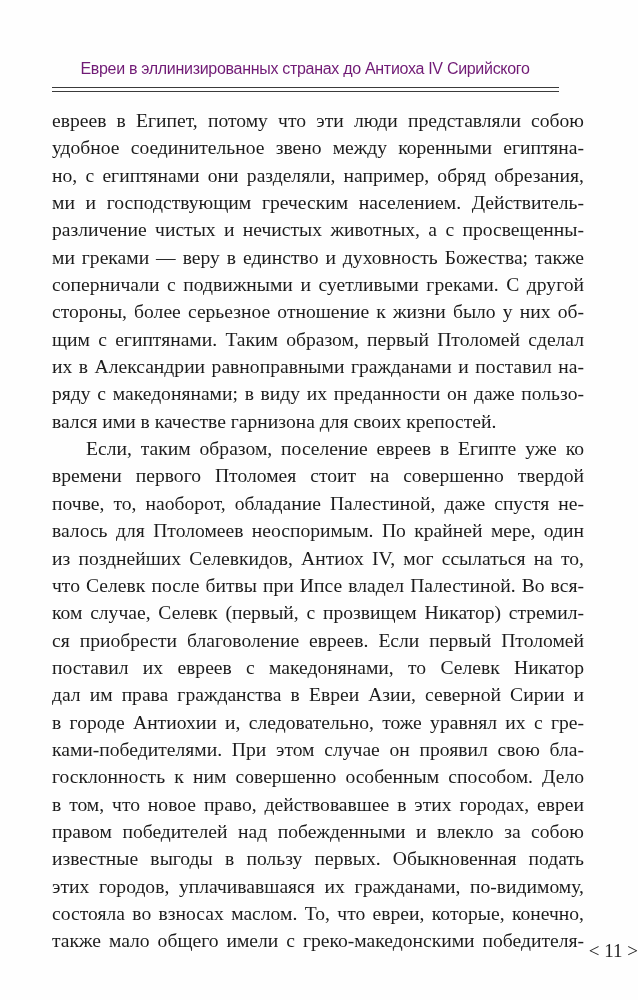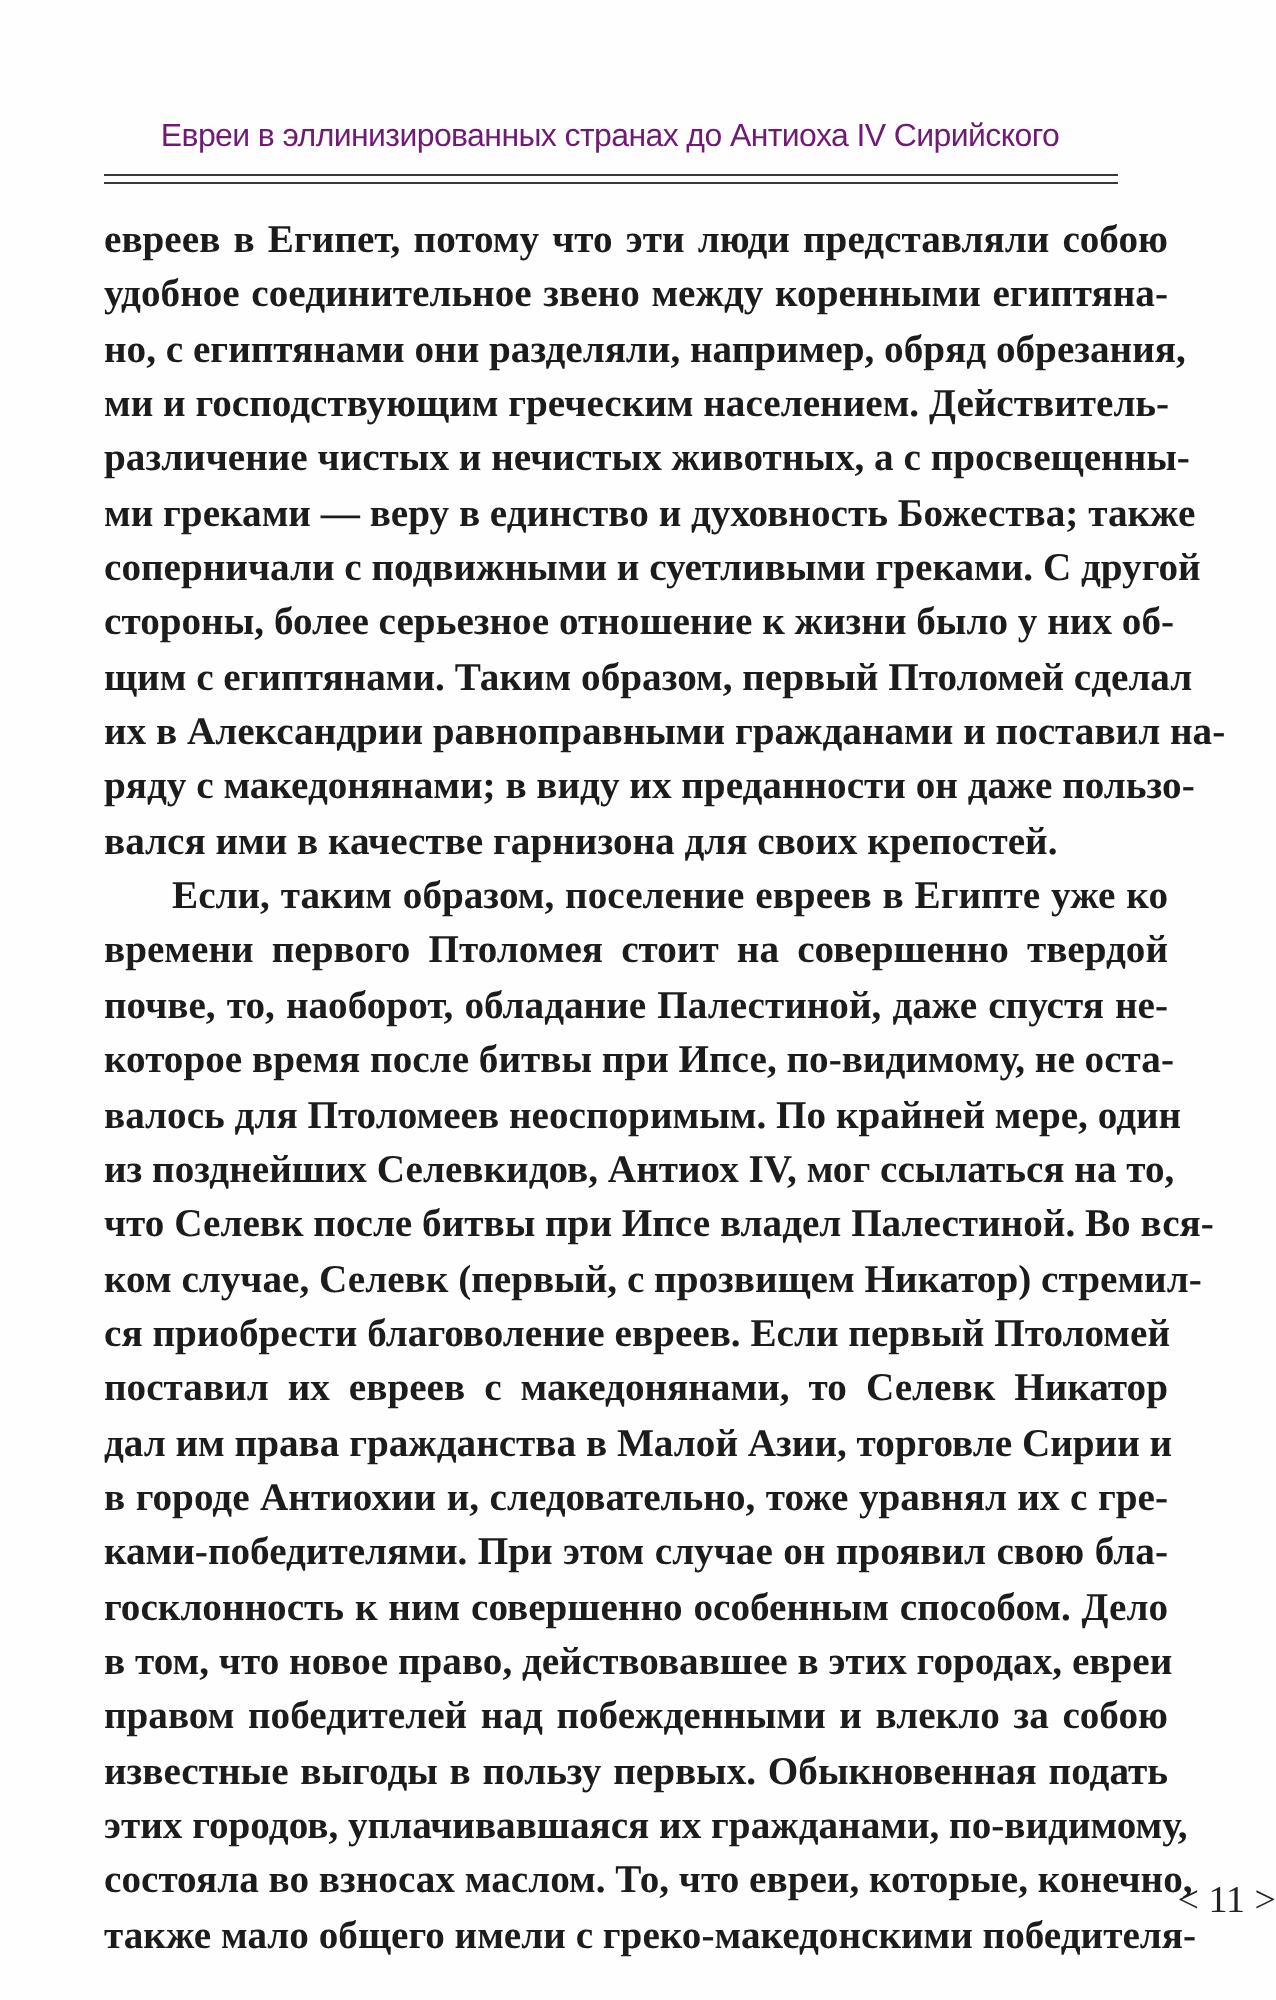--- a/index.html
+++ b/index.html
@@ -15,21 +15,21 @@
   .rule { position: absolute; left: 52px; width: 507px; background: #3a3a3a; }
   .rule.r1 { top: 87px; height: 1.3px; }
   .rule.r2 { top: 91px; height: 1.3px; }
   .body-text {
     position: absolute; left: 52px; top: 107px; width: 532px;
     font-family: "Liberation Serif", "DejaVu Serif", serif;
     font-size: 19.6px; line-height: 27.35px; color: #1c1c1c;
   }
   .line {
     display: block; height: 27.35px; white-space: nowrap;
-    text-align: justify; text-align-last: justify; font-weight: bold;
+    text-align: justify; text-align-last: justify;
   }
   .line.last { text-align-last: left; }
   .line.indent { padding-left: 34px; }
   .page-number {
     position: absolute; left: 0; width: 638px; top: 940px;
     text-align: right;
     font-family: "Liberation Serif", "DejaVu Serif", serif;
     font-size: 19px; color: #222;
   }
 </style>
@@ -51,28 +51,27 @@
     <span class="line">ми греками — веру в единство и духовность Божества; также</span>
     <span class="line">соперничали с подвижными и суетливыми греками. С другой</span>
     <span class="line">стороны, более серьезное отношение к жизни было у них об-</span>
     <span class="line">щим с египтянами. Таким образом, первый Птоломей сделал</span>
     <span class="line">их в Александрии равноправными гражданами и поставил на-</span>
     <span class="line">ряду с македонянами; в виду их преданности он даже пользо-</span>
     <span class="line last">вался ими в качестве гарнизона для своих крепостей.</span>
     <span class="line indent">Если, таким образом, поселение евреев в Египте уже ко</span>
     <span class="line">времени первого Птоломея стоит на совершенно твердой</span>
     <span class="line">почве, то, наоборот, обладание Палестиной, даже спустя не-</span>
-    <span class="line">которое время после битвы при Ипсе, по-видимому, не оста-</span>
     <span class="line">валось для Птоломеев неоспоримым. По крайней мере, один</span>
     <span class="line">из позднейших Селевкидов, Антиох IV, мог ссылаться на то,</span>
     <span class="line">что Селевк после битвы при Ипсе владел Палестиной. Во вся-</span>
     <span class="line">ком случае, Селевк (первый, с прозвищем Никатор) стремил-</span>
     <span class="line">ся приобрести благоволение евреев. Если первый Птоломей</span>
     <span class="line">поставил их евреев с македонянами, то Селевк Никатор</span>
-    <span class="line">дал им права гражданства в Малой Азии, торговле Сирии и</span>
+    <span class="line">дал им права гражданства в Евреи Азии, северной Сирии и</span>
     <span class="line">в городе Антиохии и, следовательно, тоже уравнял их с гре-</span>
     <span class="line">ками-победителями. При этом случае он проявил свою бла-</span>
     <span class="line">госклонность к ним совершенно особенным способом. Дело</span>
     <span class="line">в том, что новое право, действовавшее в этих городах, евреи</span>
     <span class="line">правом победителей над побежденными и влекло за собою</span>
     <span class="line">известные выгоды в пользу первых. Обыкновенная подать</span>
     <span class="line">этих городов, уплачивавшаяся их гражданами, по-видимому,</span>
     <span class="line">состояла во взносах маслом. То, что евреи, которые, конечно,</span>
     <span class="line">также мало общего имели с греко-македонскими победителя-</span>
 

